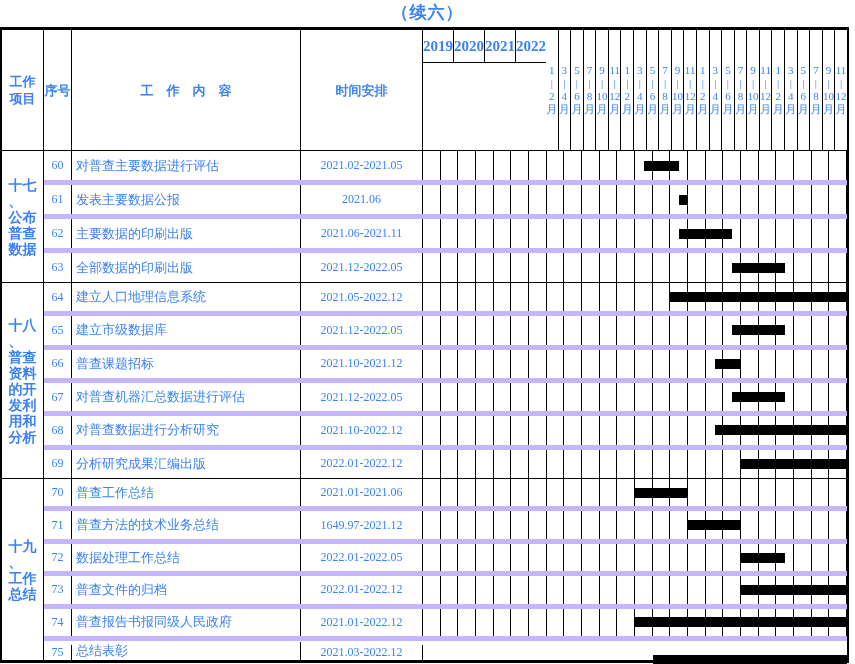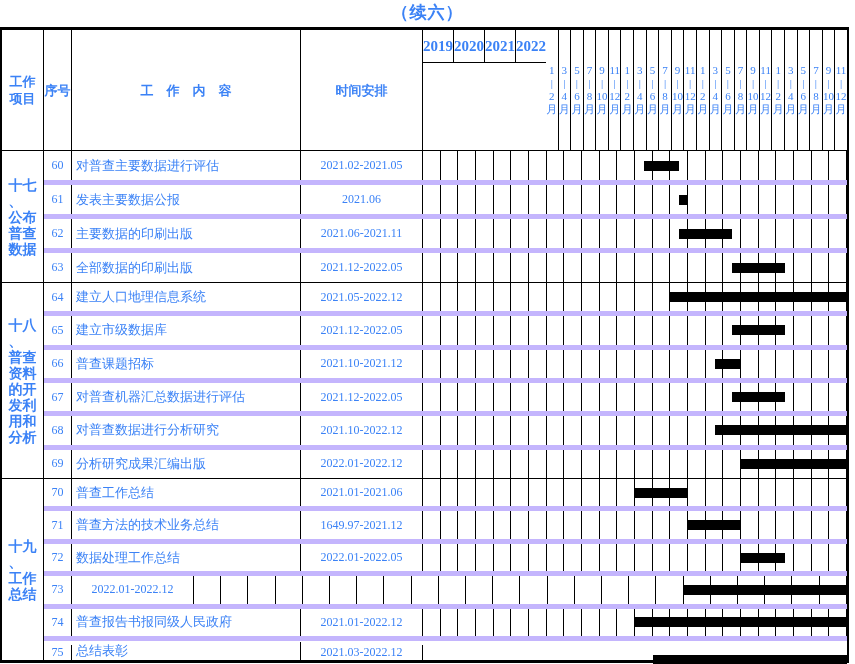--- a/index.html
+++ b/index.html
@@ -685,20 +685,21 @@
                 <div class="gcell"></div>
                 <div class="gcell"></div>
                 <div class="gcell"></div>
                 <div class="gcell"></div>
                 <div class="gcell"></div>
                 <div class="bar" style="left: 75%; width: 10.4167%; background: rgb(0, 0, 0);"></div>
               </div>
             </div>
             <div class="trow">
               <div class="c-seq">73</div>
+              <div class="c-content">普查文件的归档</div>
               <div class="c-schedule">2022.01-2022.12</div>
               <div class="c-chart">
                 <div class="gcell"></div>
                 <div class="gcell"></div>
                 <div class="gcell"></div>
                 <div class="gcell"></div>
                 <div class="gcell"></div>
                 <div class="gcell"></div>
                 <div class="gcell"></div>
                 <div class="gcell"></div>

